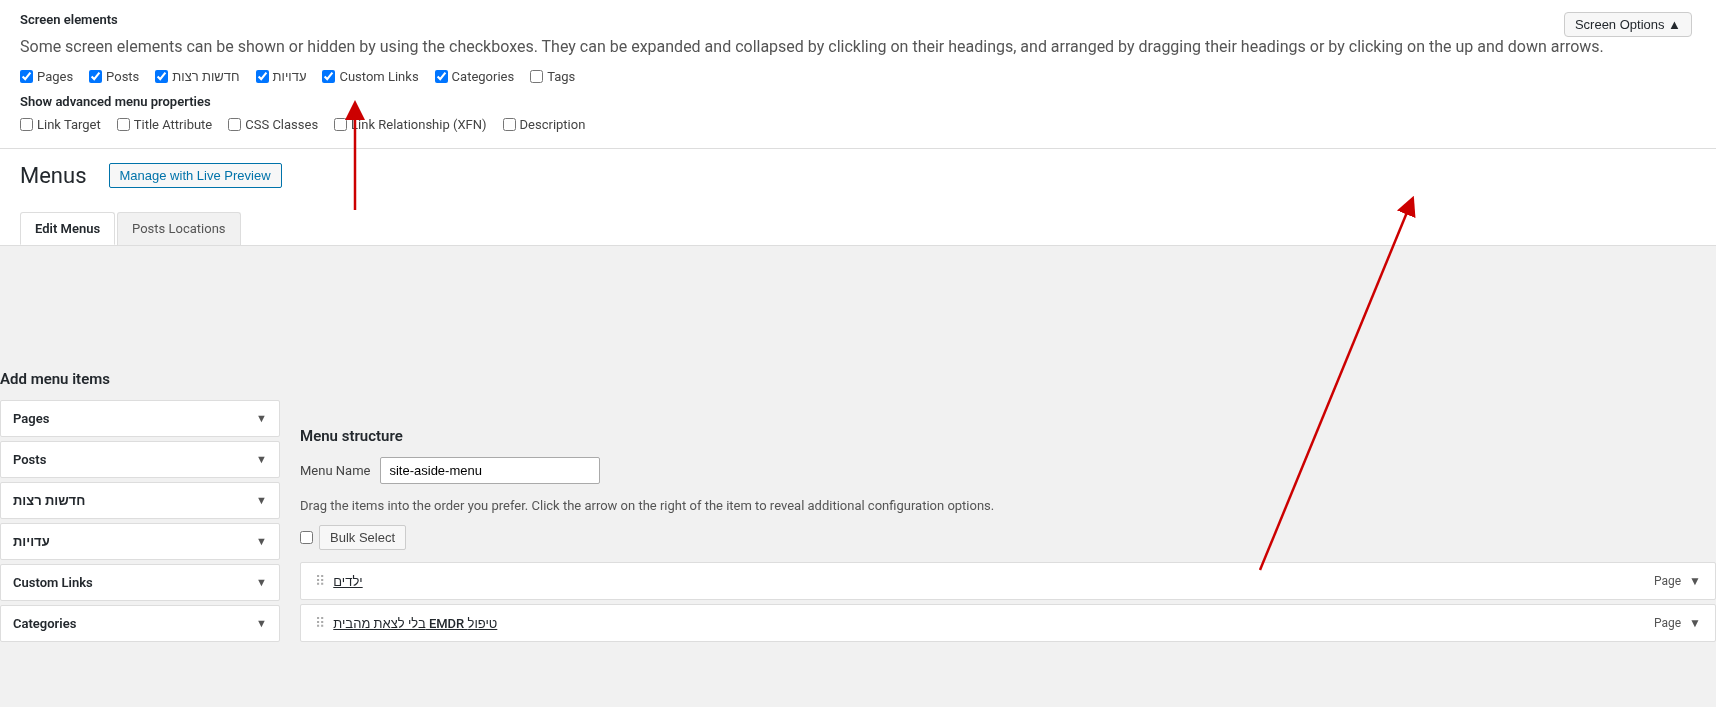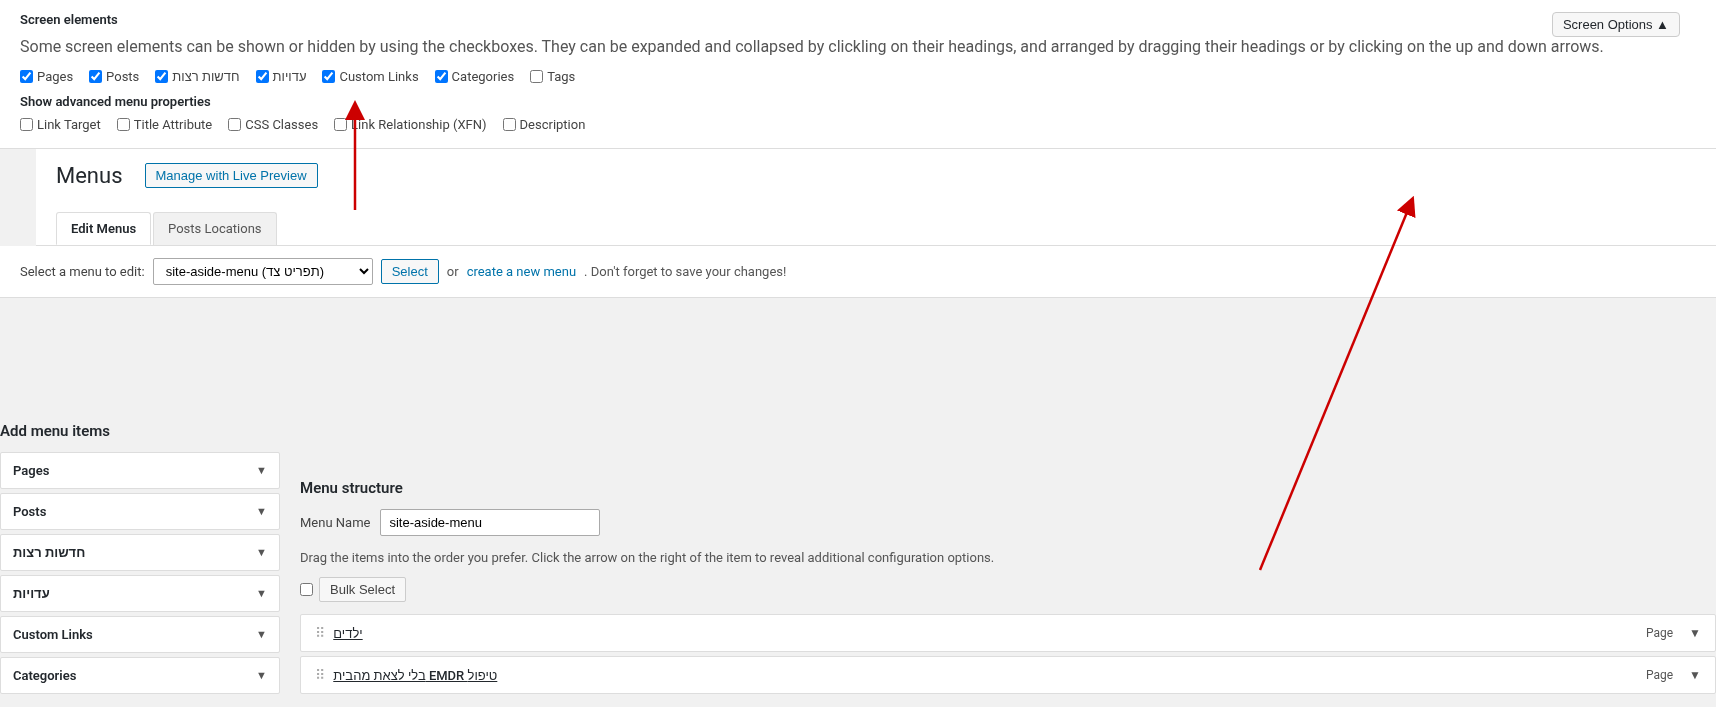--- a/index.html
+++ b/index.html
@@ -46,40 +46,39 @@
     .advanced-checkboxes-row {
       display: flex;
       align-items: center;
       gap: 16px;
       flex-wrap: wrap;
     }
 
     .screen-options-button {
       position: absolute;
       top: 12px;
-      right: 36px;
+      right: 24px;
       background: #f7f7f7;
       border: 1px solid #ccc;
       padding: 4px 10px;
       font-size: 13px;
       cursor: pointer;
       border-radius: 4px;
       color: #23282d;
     }
 
     .menus-header {
       background: #fff;
       padding: 14px 20px 0 20px;
       border-bottom: 1px solid #ddd;
       display: flex;
       align-items: center;
       gap: 14px;
       flex-wrap: wrap;
       position: relative;
-      margin-left: 36px;
     }
     .menus-title {
       font-size: 22px;
       font-weight: 400;
       color: #23282d;
       margin-right: 8px;
     }
     .manage-live-preview-btn {
       background: #f7f7f7;
       border: 1px solid #0073aa;
@@ -232,21 +231,21 @@
       display: flex;
       align-items: center;
       justify-content: space-between;
       padding: 10px 14px;
       margin-bottom: 4px;
       border-radius: 2px;
     }
     .menu-item-left { display: flex; align-items: center; gap: 8px; }
     .menu-item-handle { color: #aaa; font-size: 14px; cursor: grab; }
     .menu-item-name { font-size: 13px; color: #23282d; font-weight: 500; text-decoration: underline; }
-    .menu-item-right { display: flex; align-items: center; gap: 16px; }
+    .menu-item-right { display: flex; align-items: center; gap: 8px; }
     .menu-item-type { font-size: 12px; color: #555; }
     .menu-item-arrow { font-size: 12px; color: #555; cursor: pointer; }
     .page-wrapper {
       position: relative;
       width: 1716px;
       min-height: 707px;
     }
 
     svg.arrows {
       position: absolute;
@@ -325,30 +324,20 @@
 
   <div class="menus-header">
     <span class="menus-title">Menus</span>
     <button class="manage-live-preview-btn">Manage with Live Preview</button>
     <div class="tabs-row" style="width:100%; margin-top:10px;">
       <div class="tab active">Edit Menus</div>
       <div class="tab">Posts Locations</div>
     </div>
   </div>
 
-  <div class="select-menu-bar">
-    <label>Select a menu to edit:</label>
-    <select>
-      <option>site-aside-menu (תפריט צד)</option>
-    </select>
-    <button class="select-btn">Select</button>
-    <span class="or-text">or</span>
-    <a href="#">create a new menu</a>
-    <span class="dont-forget">. Don't forget to save your changes!</span>
-  </div>
 
   <div class="main-content">
 
     <div class="add-menu-items">
       <div class="section-title">Add menu items</div>
       <div class="accordion-item">
         <div class="accordion-header">
           <span>Pages</span>
           <span class="arrow">▼</span>
         </div>

